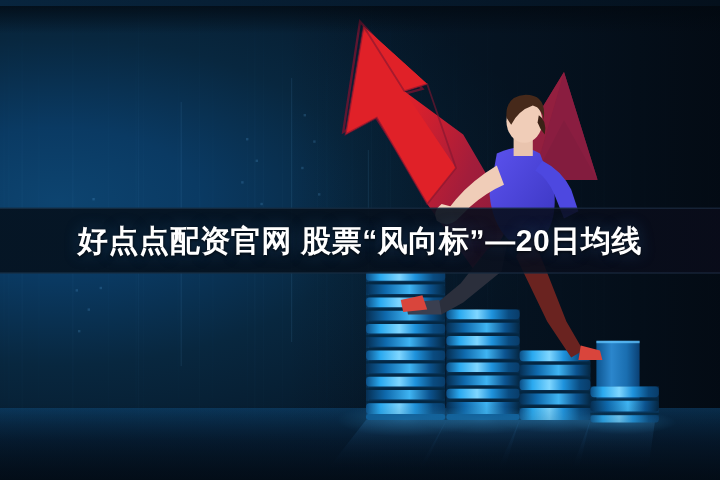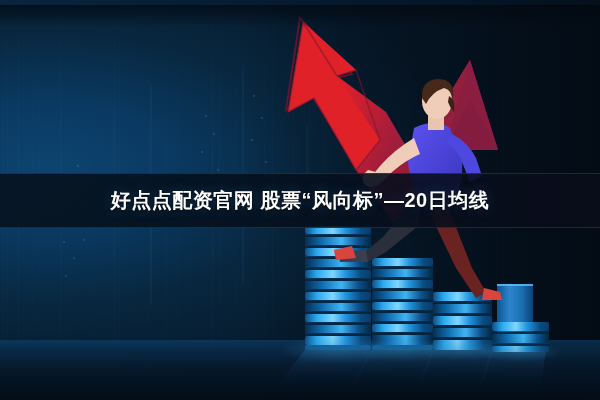--- a/index.html
+++ b/index.html
@@ -94,21 +94,21 @@
     position: absolute;
     left: 0; right: 0;
     height: 1px;
     background: rgba(120,190,255,0.16);
   }
   .title-band::before { top: 0; }
   .title-band::after  { bottom: 0; }
 
   .title-text {
     color: #ffffff;
-    font-size: 20px;
+    font-size: 25px;
     font-weight: bold;
     letter-spacing: 0.5px;
     white-space: nowrap;
     text-shadow: 0 1px 3px rgba(0,0,0,0.85), 0 0 12px rgba(60,130,200,0.35);
   }
 </style>
 </head>
 <body>
 
 <div id="stage">

